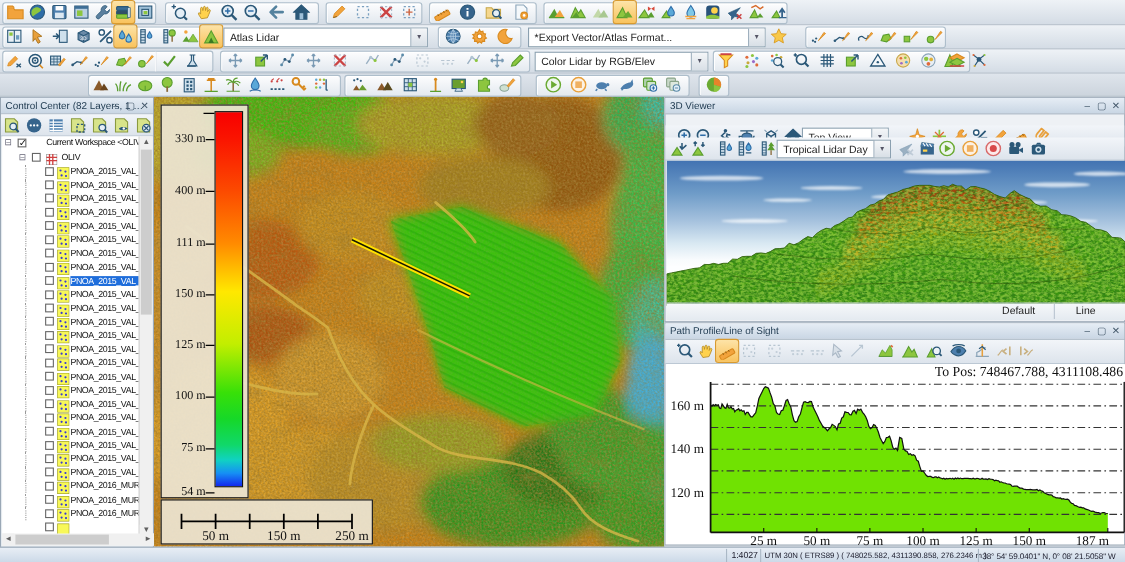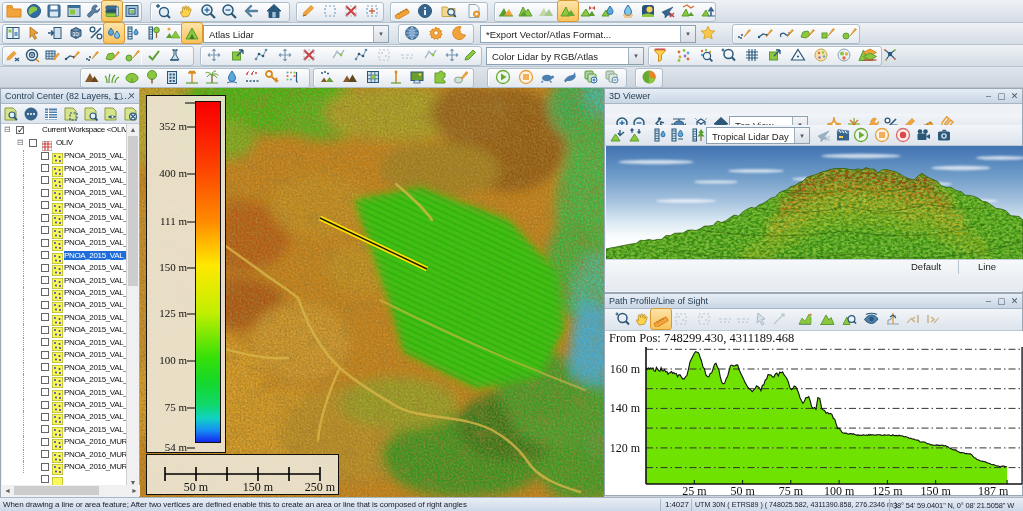--- a/index.html
+++ b/index.html
@@ -36,21 +36,21 @@
 .legend { position:absolute; left:6px; top:7px; width:80px; height:358px; background:rgba(236,228,210,0.93); border:1.5px solid #111; font-family:"Liberation Serif",serif; }
 .lgbar { position:absolute; left:48px; top:5px; width:26px; height:342px; border:1px solid #111;
   background:linear-gradient(#f80000 0%,#fa1400 7%,#fc4a00 21%,#ff8a00 35%,#ffe800 48%,#c2ee00 62%,#38e008 75%,#16d828 82%,#10d86a 89%,#10d2c2 93%,#1690f4 96.5%,#1428ee 100%); }
 .lgl { position:absolute; right:38px; font-size:11px; color:#111; }
 .sbar { position:absolute; left:6px; top:366px; width:193px; height:41px; background:rgba(236,228,210,0.93); border:1.5px solid #111; }
 .st { font-family:"Liberation Serif",serif; font-size:12px; fill:#111; }
 
 
 #v3d { position:absolute; left:604px; top:88px; width:419px; height:205px; background:#eef1f5; border:1px solid #9aa8b6; }
 #v3d .content { position:absolute; left:1px; top:57px; width:417px; height:132px; }
-#v3d .foot { position:absolute; left:1px; bottom:1px; width:417px; height:32px; background:linear-gradient(#f6f8fa,#e4eaf0); border-top:1px solid #c2ccd6; font-size:9.5px; color:#222;padding-left:40px; }
+#v3d .foot { position:absolute; left:1px; bottom:1px; width:417px; height:16px; background:linear-gradient(#f6f8fa,#e4eaf0); border-top:1px solid #c2ccd6; font-size:9.5px; color:#222;padding-left:40px; }
 
 
 #prof { position:absolute; left:604px; top:293px; width:419px; height:203px; background:#fff; border:1px solid #9aa8b6; }
 #prof .pos { position:absolute; left:1px; top:37px; width:417px; height:16px; background:#fff; font-family:"Liberation Serif",serif; font-size:12.5px; color:#111; }
 .pt { font-family:"Liberation Serif",serif; font-size:12px; fill:#111; }
 
 
 #status { position:absolute; left:0; top:497px; width:1023px; height:14px; background:linear-gradient(#e8eef5,#ccd9e8); border-top:1px solid #a8b6c4; font-size:8px; letter-spacing:-0.1px; color:#1a1a2a; }
 #status .seg { position:absolute; top:1px; height:12px; border-left:1px solid #aab8c6; }
 </style></head>
@@ -403,21 +403,21 @@
       <circle cx="7" cy="5" r="1.4" fill="#b0c4d2"></circle>
       <circle cx="11" cy="8" r="1.4" fill="#8dc63f"></circle>
     </svg></div>
 <div class="ic" style="left:444px;top:47px;width:16px;height:16px"><svg width="16" height="16" viewBox="0 0 16 16">
       <path d="M8 2v12M2 8h12M8 2L6.5 4M8 2l1.5 2M8 14l-1.5-2M8 14l1.5-2M2 8l2-1.5M2 8l2 1.5M14 8l-2-1.5M14 8l-2 1.5" fill="none" stroke="#7a9ab4" stroke-width="1.2"></path>
     </svg></div>
 <div class="ic" style="left:462px;top:47px;width:16px;height:16px"><svg width="16" height="16" viewBox="0 0 16 16">
       <path d="M3 13l1-3 7-7 2.5 2.5-7 7z" fill="#8dc63f" stroke="#5a9e2f"></path>
     </svg></div>
 <div class="combo" style="left:486px;top:47px;width:158px;height:18px">
-    <span>Color Lidar by RGB/Atlas</span>
+    <span>Color Lidar by RGB/Elev</span>
     <div class="cbtn">▾</div>
   </div>
 <div class="grp" style="left:648px;top:46px;width:234px;height:20px"></div>
 <div class="ic" style="left:652px;top:47px;width:16px;height:16px"><svg width="16" height="16" viewBox="0 0 16 16">
       <path d="M2 3h12l-4.5 5v5l-3 1.5V8z" fill="#ffd24d" stroke="#d88a1f"></path>
       <path d="M3 2.2h10" stroke="#cc4444" stroke-width="1.4"></path>
     </svg></div>
 <div class="ic" style="left:675px;top:47px;width:16px;height:16px"><svg width="16" height="16" viewBox="0 0 16 16">
       <circle cx="4" cy="5" r="1.4" fill="#e06a3a"></circle>
       <circle cx="9" cy="3.5" r="1.4" fill="#8dc63f"></circle>
@@ -1069,21 +1069,21 @@
 <path d="M30,118 C60,140 100,168 130,190 C145,200 152,205 158,210"></path>
 <path d="M200,280 C190,300 180,330 178,352"></path>
 <path d="M256,96 C270,108 284,120 292,132"></path>
 <path d="M60,255 C90,262 120,272 148,270"></path>
 <path d="M240,212 C300,242 380,277 445,302" stroke-width="2" opacity="0.75"></path>
 </g>
 <line x1="180" y1="130" x2="287" y2="181" stroke="#ffe000" stroke-width="5"></line>
 <line x1="180" y1="130" x2="287" y2="181" stroke="#1a1a00" stroke-width="1.4"></line>
 </svg><div class="legend">
 <div class="lgbar"></div>
-<div class="lgl" style="top:24px">352 m</div>
+<div class="lgl" style="top:24px">330 m</div>
       <div class="lgl" style="top:71px">400 m</div>
 <div class="lgl" style="top:119px">111 m</div>
       <div class="lgl" style="top:165px">150 m</div>
 <div class="lgl" style="top:211px">125 m</div>
       <div class="lgl" style="top:258px">100 m</div>
 <div class="lgl" style="top:305px">75 m</div>
       <div class="lgl" style="top:345px">54 m</div>
 <svg width="20" height="352" style="position:absolute;left:36px;top:5px">
 <path d="M12 2H2M12 26h-8M12 73h-8M12 121h-8M12 167h-8M12 213h-8M12 260h-8M12 307h-8M12 347h-8" stroke="#000" stroke-width="1.2"></path>
 </svg>
@@ -1371,21 +1371,21 @@
       <div class="ic" style="left:300px;top:2px;width:16px;height:16px"><svg width="16" height="16" viewBox="0 0 16 16">
           <path d="M13 4v8M10 6l-3 2.5L10 11" fill="none" stroke="#c8b080" stroke-width="1.5"></path>
           <path d="M2 12c2-1 3-5 5-5" fill="none" stroke="#c8b080" stroke-width="1.2"></path>
         </svg></div>
       <div class="ic" style="left:320px;top:2px;width:16px;height:16px"><svg width="16" height="16" viewBox="0 0 16 16">
           <path d="M3 4v8M6 6l3 2.5L6 11" fill="none" stroke="#c8b080" stroke-width="1.5"></path>
           <path d="M9 12c2-1 3-5 5-5" fill="none" stroke="#c8b080" stroke-width="1.2"></path>
         </svg></div>
     </div>
   <div class="pos">
-      <span style="position:absolute;left:3px">From Pos: 748299.430, 4311189.468</span>
+      <span style="position:absolute;right:2px">To Pos: 748467.788, 4311108.486</span>
     </div>
   <div style="position:absolute;left:1px;top:53px;width:417px;height:150px;overflow:hidden"><svg width="417" height="150" viewBox="0 0 417 150">
 <rect x="40" y="0" width="376" height="137" fill="#fff"></rect>
 <polygon points="40,137 40.0,21.0 41.2,22.4 42.3,20.9 43.5,21.9 44.6,20.8 45.8,21.4 47.0,20.9 48.1,23.9 49.3,24.3 50.4,20.2 51.6,22.0 52.7,23.6 53.9,24.2 55.1,20.6 56.2,23.7 57.4,24.0 58.5,22.6 59.7,24.9 60.9,24.4 62.0,27.3 63.2,25.9 64.3,25.4 65.5,24.5 66.6,26.4 67.8,25.5 69.0,26.9 70.3,26.4 71.5,29.8 72.8,27.9 74.1,27.9 75.4,30.1 76.7,31.9 78.1,31.9 79.6,29.9 81.0,28.3 82.5,22.0 83.9,15.2 85.4,12.1 86.8,9.3 88.3,6.2 89.7,4.6 91.2,5.2 92.6,5.8 94.1,10.2 95.5,14.0 97.0,20.0 98.4,21.8 99.9,27.9 101.3,29.4 102.8,29.9 104.2,26.4 105.7,25.9 107.1,21.8 108.6,17.1 110.0,16.3 111.4,20.0 112.9,23.0 114.3,29.9 115.8,35.4 117.2,36.8 118.7,36.2 120.1,31.9 121.6,29.4 123.0,24.0 124.5,18.6 125.9,18.1 127.4,18.9 128.8,19.0 130.3,17.9 131.7,18.1 133.2,23.0 134.6,25.9 136.1,28.9 137.5,31.9 139.0,35.4 140.4,37.8 141.9,40.5 143.3,41.7 144.8,42.8 146.2,44.7 147.7,42.8 149.1,41.7 150.5,38.7 152.0,39.7 153.4,40.8 154.9,43.7 156.3,38.5 157.8,37.8 159.2,33.0 160.7,31.9 162.1,27.4 163.6,27.9 165.0,28.0 166.5,29.9 167.9,30.1 169.4,26.9 170.8,26.1 172.3,28.9 173.7,25.0 175.2,25.9 176.6,24.9 178.1,27.9 179.5,29.5 181.0,31.9 182.4,35.2 183.9,40.7 185.3,42.7 186.8,41.7 188.2,39.0 189.7,39.7 191.1,42.3 192.5,45.7 194.0,50.7 195.4,53.5 196.9,56.3 198.3,54.5 199.8,50.7 201.2,50.6 202.7,49.6 204.1,53.5 205.6,59.6 207.0,61.4 208.5,60.4 209.9,62.4 211.9,50.6 213.8,51.6 215.7,61.4 217.2,62.9 218.6,63.4 220.1,66.2 221.5,65.4 223.0,66.9 224.4,66.4 225.9,67.4 227.3,71.3 228.8,72.3 230.2,77.2 231.7,81.5 233.1,81.1 234.5,83.0 236.0,85.1 237.4,86.2 238.9,86.1 240.2,86.1 241.5,87.0 242.8,87.1 243.9,86.6 245.1,86.6 246.2,87.3 247.4,86.7 248.5,87.5 249.7,87.8 250.9,88.3 252.0,87.7 253.2,88.6 254.3,88.0 255.5,88.4 256.7,88.1 257.8,87.8 259.0,88.4 260.1,87.8 261.3,88.6 262.5,87.5 263.6,88.3 264.8,87.5 265.9,88.2 267.1,87.6 268.2,88.2 269.4,88.1 270.6,87.9 271.7,87.8 272.9,87.8 274.0,87.9 275.2,88.1 276.4,88.2 277.5,88.4 278.7,87.7 279.8,88.3 281.0,88.3 282.1,87.8 283.3,88.0 284.5,88.5 285.6,88.6 286.8,87.7 287.9,88.5 289.1,88.6 290.4,88.4 291.7,89.0 293.0,88.2 294.2,88.6 295.5,88.7 296.8,89.0 298.1,90.0 299.4,89.5 300.7,90.0 301.8,90.2 303.0,91.4 304.2,91.0 305.3,91.6 306.5,92.0 307.8,92.1 309.1,92.8 310.3,93.0 311.5,93.1 312.7,93.4 313.8,94.8 315.0,95.2 316.1,94.9 317.4,95.0 318.7,95.0 320.0,95.9 321.2,96.7 322.3,96.8 323.5,97.0 324.6,97.8 325.8,97.9 326.9,98.1 328.1,98.2 329.3,98.2 330.4,97.9 331.6,98.1 332.9,98.4 334.2,98.4 335.4,98.3 336.7,98.0 338.0,99.1 339.3,98.5 340.6,99.2 341.9,99.7 343.2,100.9 345.1,101.8 346.4,102.4 347.7,102.9 349.0,102.8 350.2,103.1 351.5,104.5 352.8,104.8 354.1,105.6 355.4,105.5 356.7,105.8 358.0,105.7 359.3,106.7 360.5,106.4 361.8,106.8 363.1,106.9 364.4,106.8 365.7,107.6 367.0,109.5 368.3,110.7 369.6,110.9 370.8,112.5 372.1,112.7 374.1,113.7 375.4,114.2 376.6,114.1 377.9,114.7 379.2,114.6 380.5,115.6 381.8,116.0 383.7,116.6 385.0,117.3 386.3,117.8 387.6,117.6 389.5,118.6 391.4,119.0 392.7,119.1 394.0,119.7 395.3,119.4 396.6,119.0 397.9,119.1 399.2,119.6 401.1,119.8 401.1,137" fill="#70e202" stroke="none"></polygon>
         <line x1="40" y1="2.3" x2="416" y2="2.3" stroke="#333" stroke-width="1" stroke-dasharray="7 3 1.5 3"></line>
         <line x1="40" y1="22.0" x2="416" y2="22.0" stroke="#333" stroke-width="1" stroke-dasharray="7 3 1.5 3"></line>
         <line x1="40" y1="41.7" x2="416" y2="41.7" stroke="#333" stroke-width="1" stroke-dasharray="7 3 1.5 3"></line>
         <line x1="40" y1="61.4" x2="416" y2="61.4" stroke="#333" stroke-width="1" stroke-dasharray="7 3 1.5 3"></line>
         <line x1="40" y1="81.1" x2="416" y2="81.1" stroke="#333" stroke-width="1" stroke-dasharray="7 3 1.5 3"></line>
         <line x1="40" y1="100.9" x2="416" y2="100.9" stroke="#333" stroke-width="1" stroke-dasharray="7 3 1.5 3"></line>
@@ -1408,19 +1408,18 @@
         <line x1="281.4" y1="137" x2="281.4" y2="133" stroke="#111"></line>
         <text x="281.4" y="148" text-anchor="middle" class="pt">125 m</text>
         <line x1="329.7" y1="137" x2="329.7" y2="133" stroke="#111"></line>
         <text x="329.7" y="148" text-anchor="middle" class="pt">150 m</text>
         <line x1="401.1" y1="137" x2="401.1" y2="133" stroke="#111"></line>
         <text x="387.1" y="148" text-anchor="middle" class="pt">187 m</text>
 </svg></div>
 </div>
 
 <div id="status">
-  <span style="position:absolute;left:3px;top:2px">When drawing a line or area feature; After two vertices are defined enable this to create an area or line that is composed of right angles</span>
   <div class="seg" style="left:660px"></div>
   <span style="position:absolute;left:665px;top:2px">1:4027</span>
   <div class="seg" style="left:691px"></div>
   <span style="position:absolute;left:695px;top:2.5px;font-size:7.1px;letter-spacing:0">UTM 30N ( ETRS89 ) ( 748025.582, 4311390.858, 276.2346 m )</span>
   <div class="seg" style="left:889px"></div>
   <span style="position:absolute;left:893px;top:2.5px;font-size:7.4px">38° 54' 59.0401" N, 0° 08' 21.5058" W</span>
 </div>
 </body></html>

